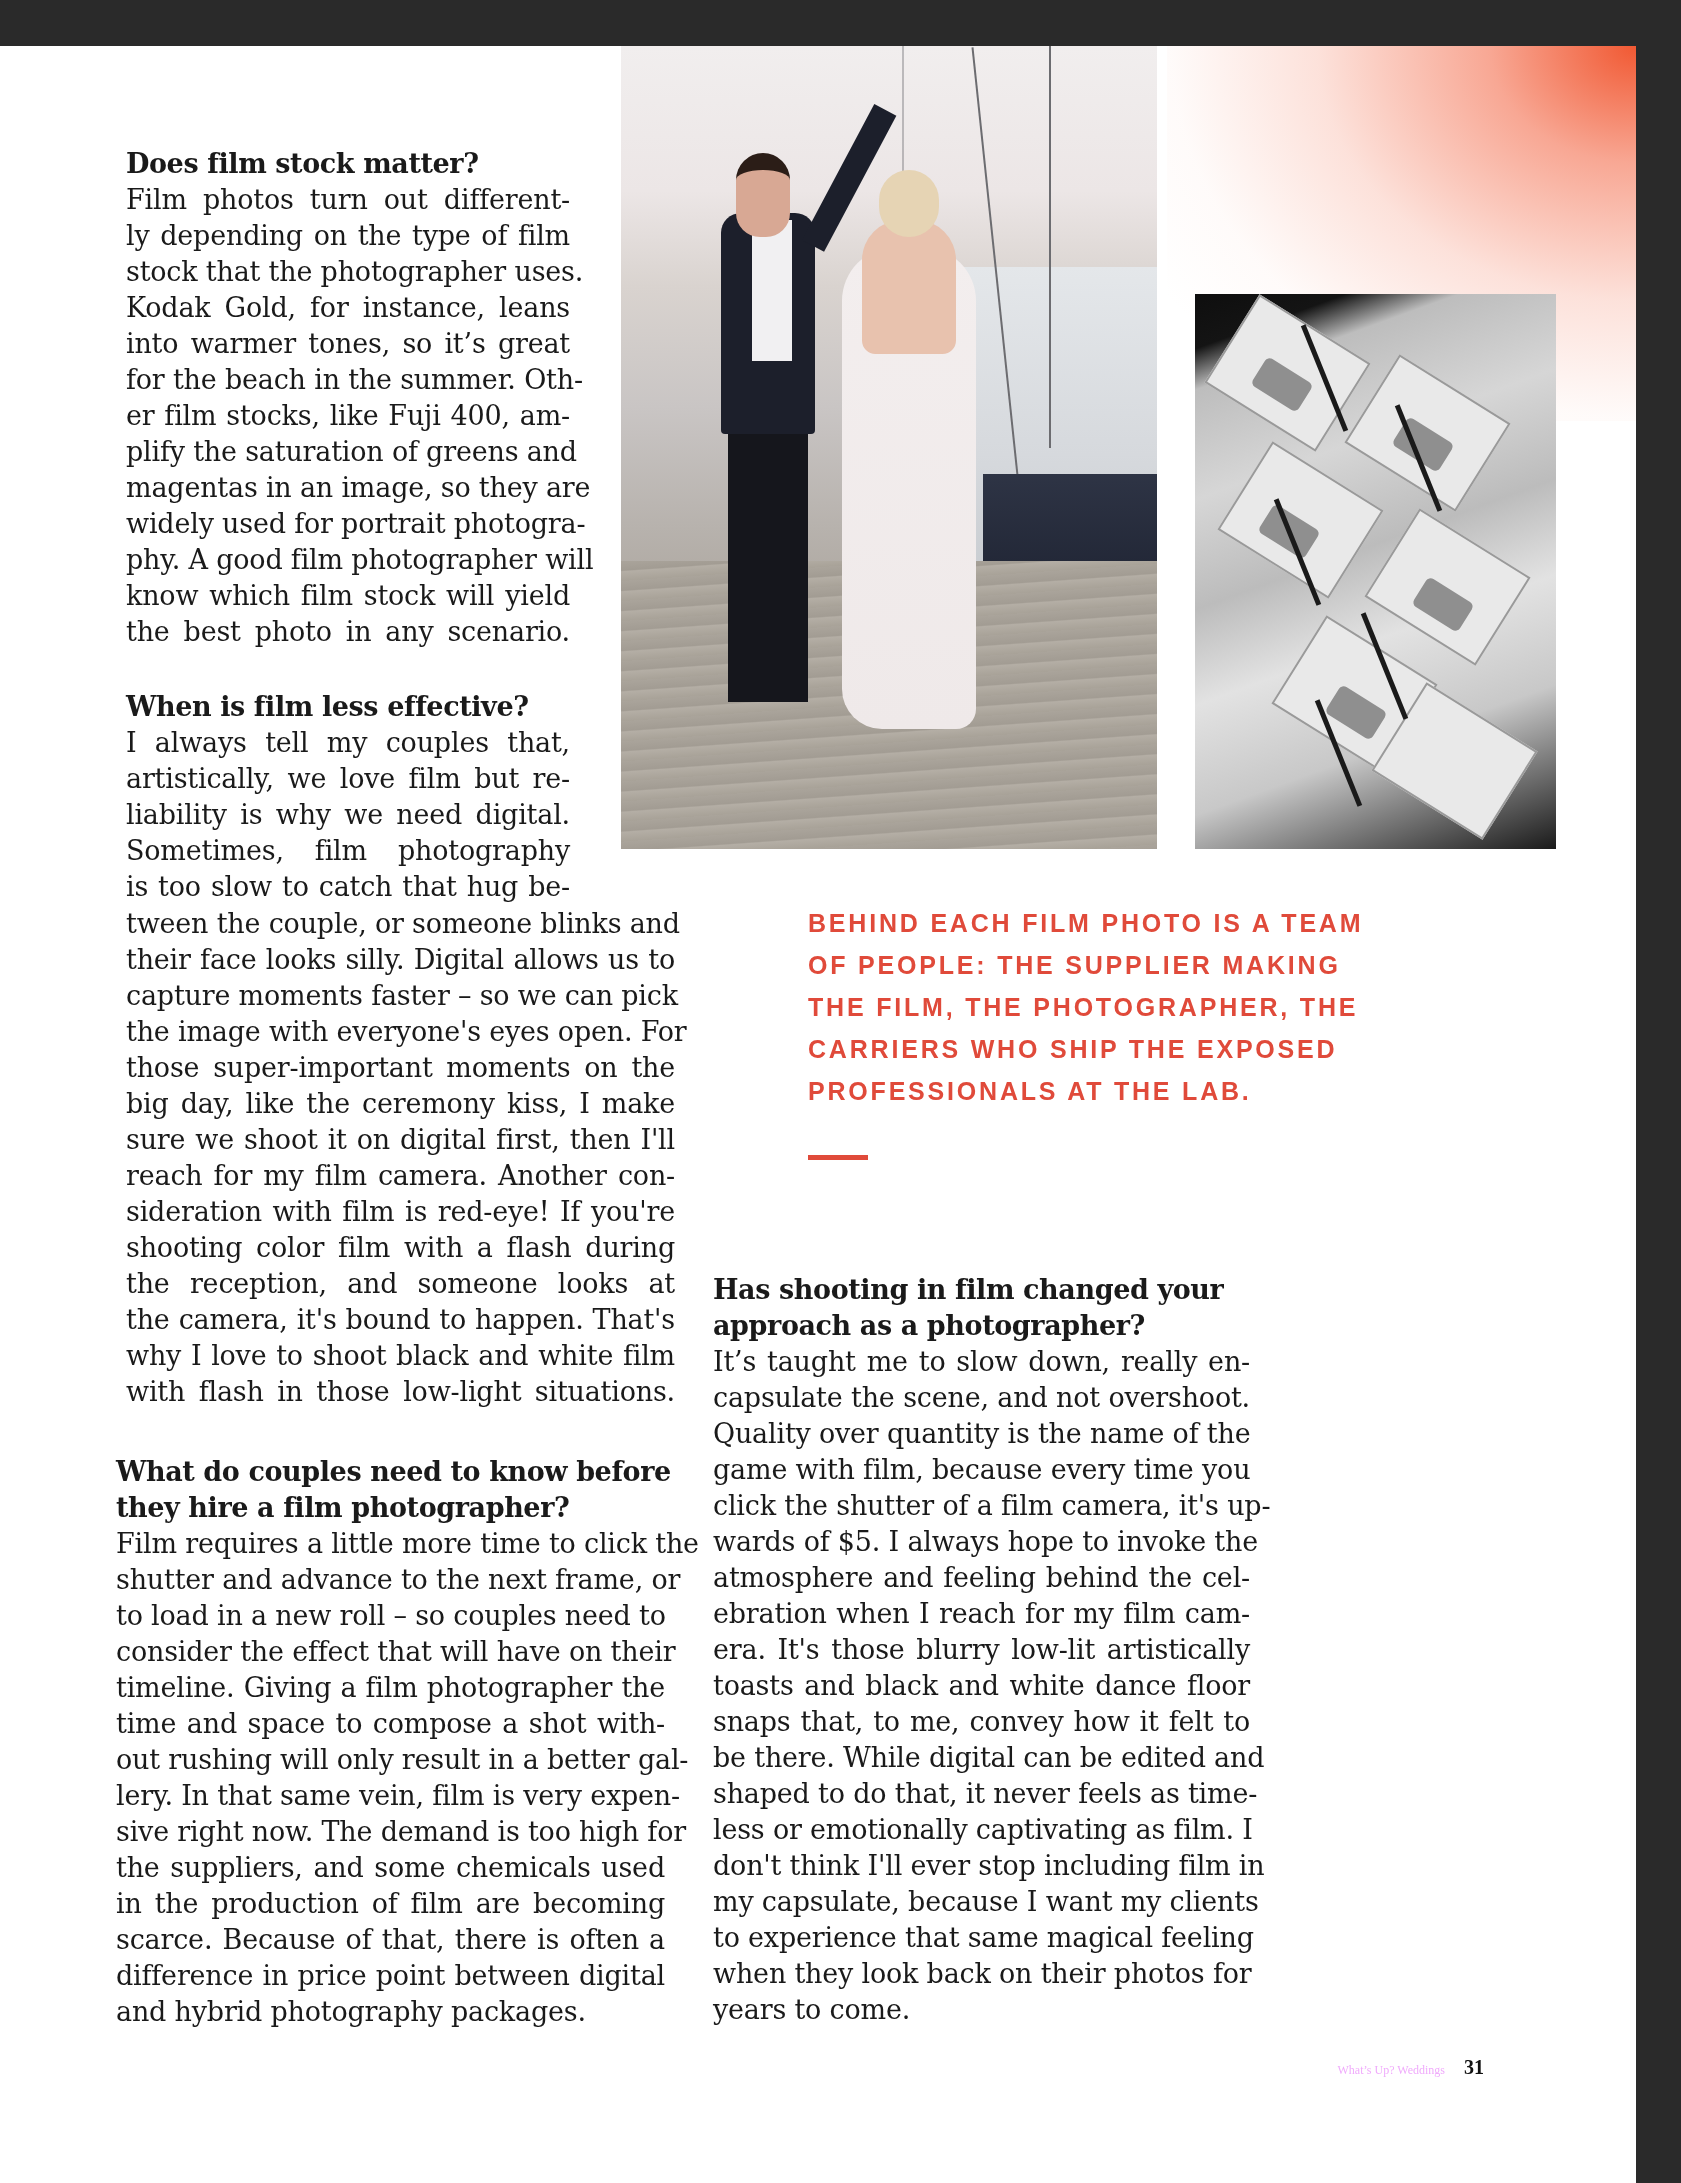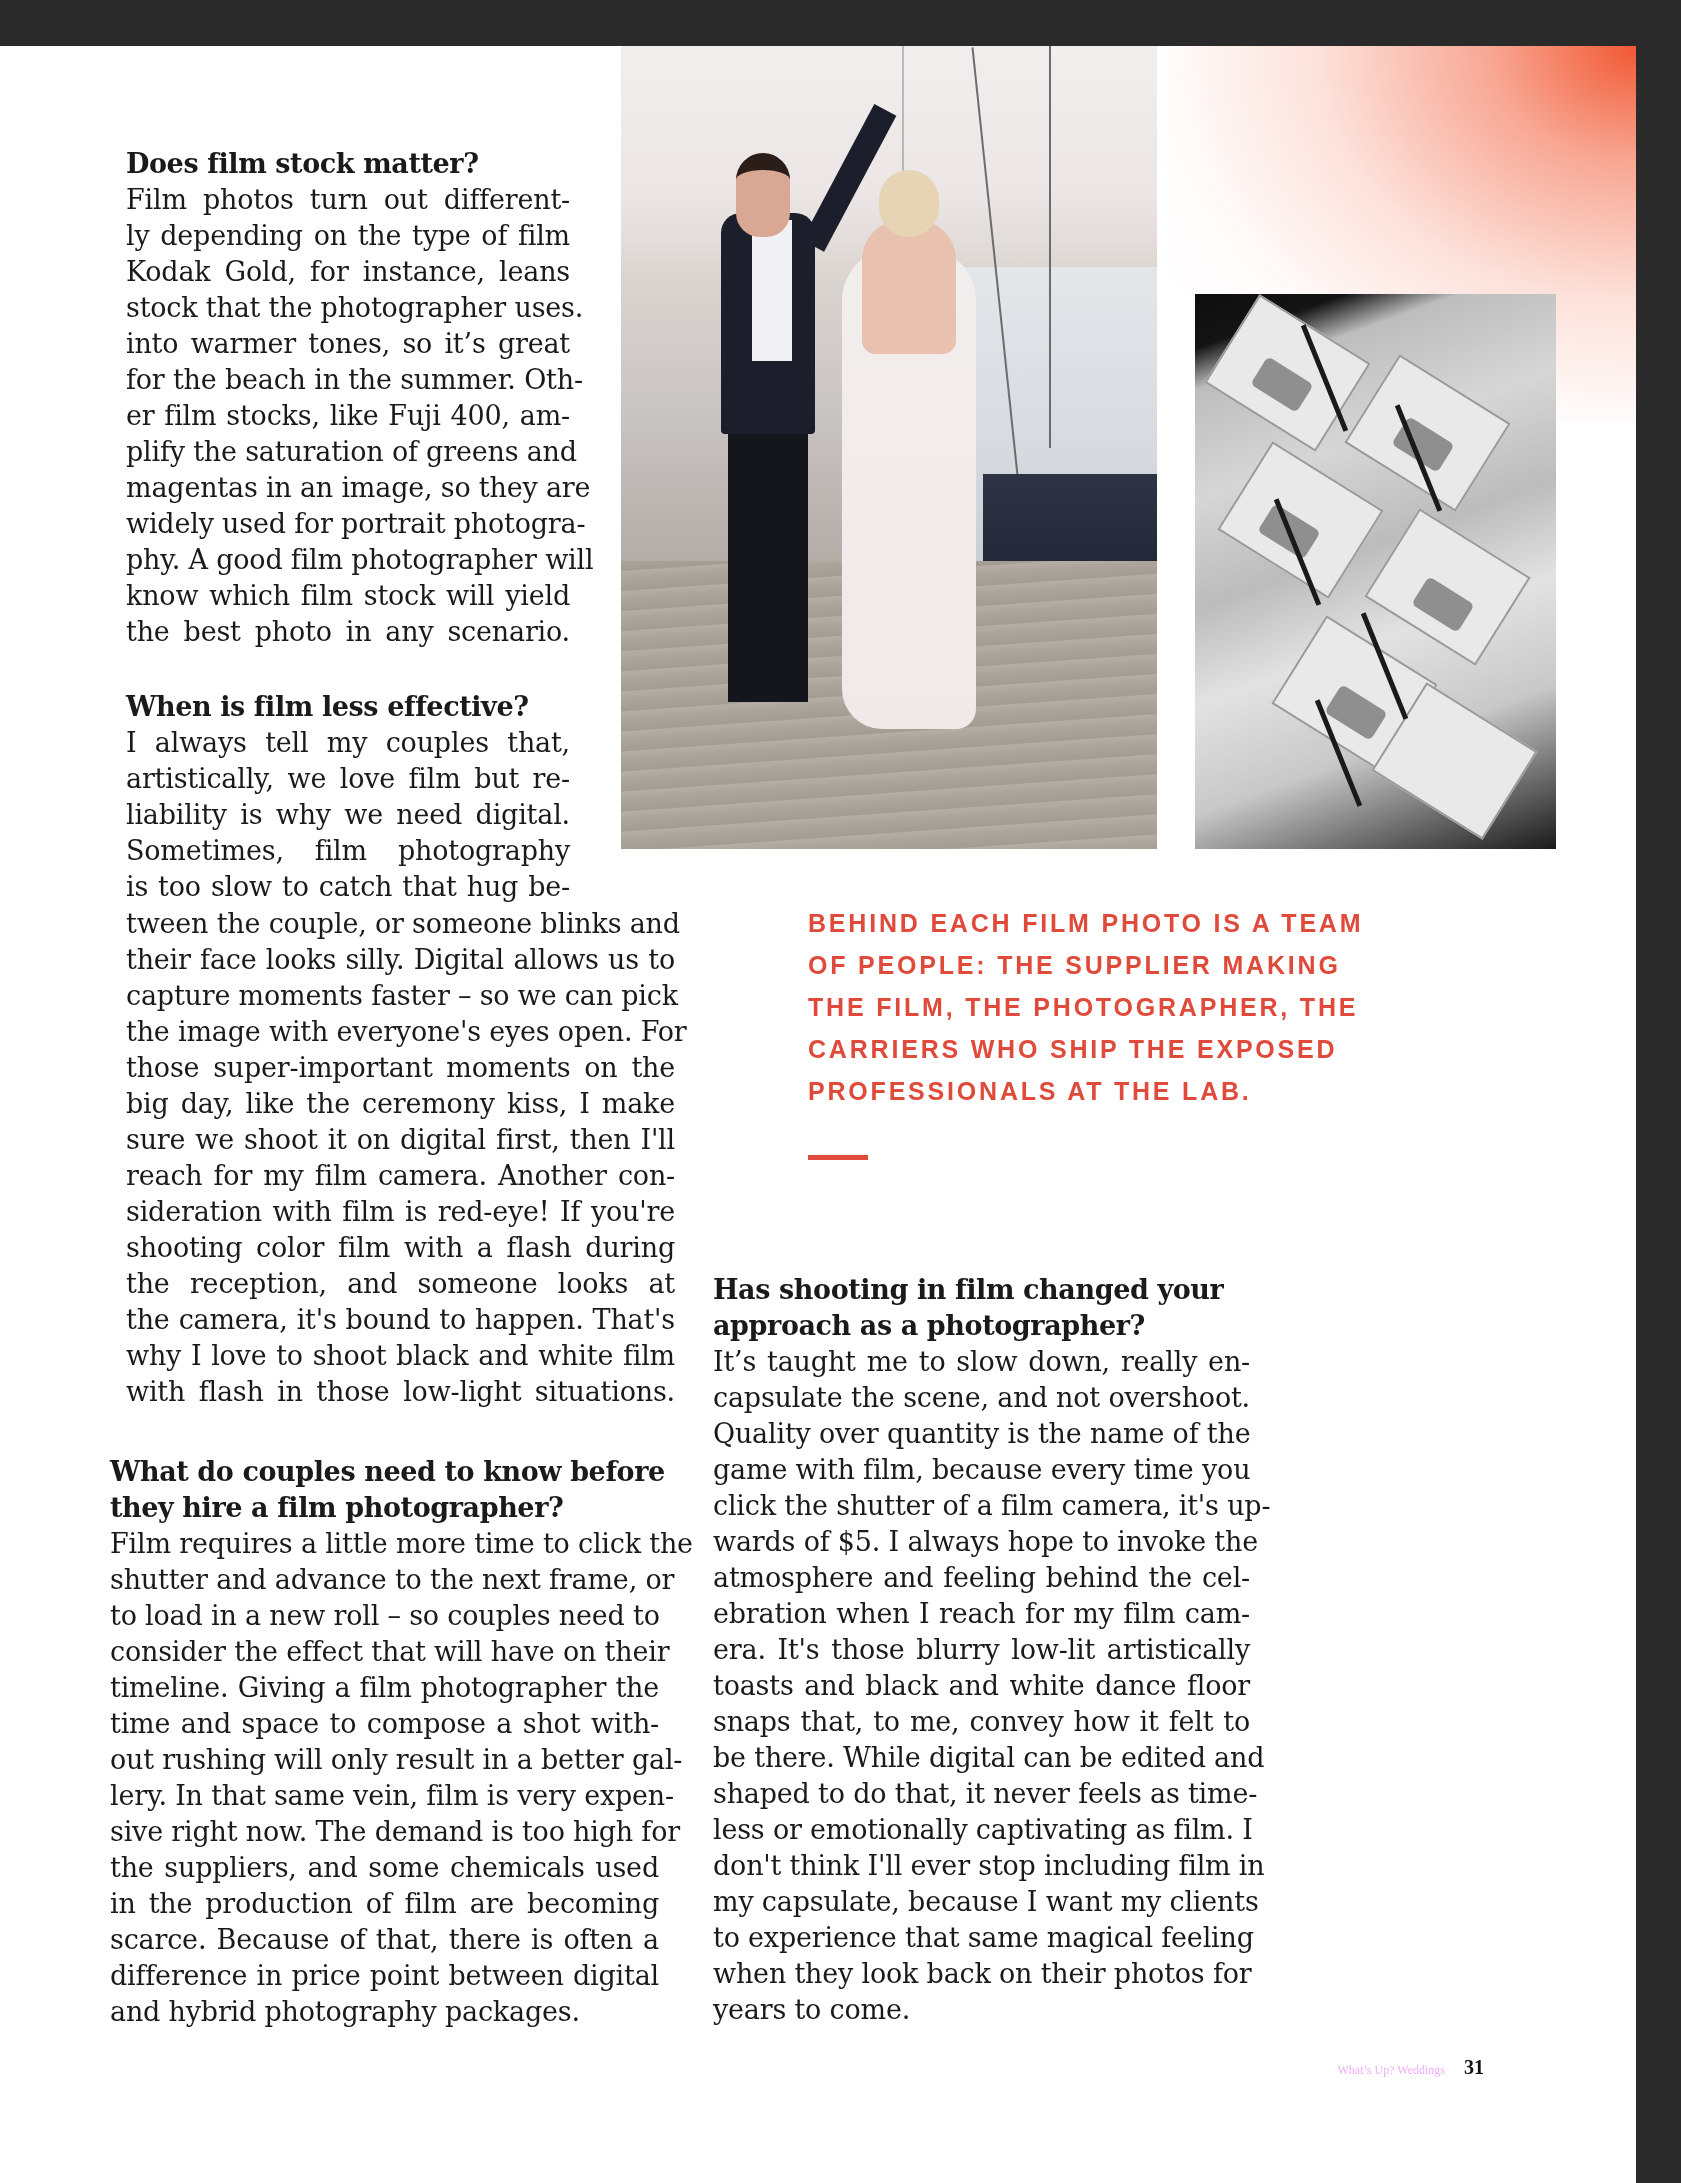--- a/index.html
+++ b/index.html
@@ -140,22 +140,22 @@
     <div class="fork" style="left:100px;top:201px;"></div>
     <div class="fork" style="left:187px;top:315px;"></div>
     <div class="fork" style="left:141px;top:402px;"></div>
   </div>
 </div>
 
 <div class="col" style="left:126px;top:146px;width:444px;">
   <span class="line head">Does film stock matter?</span>
   <span class="line">Film photos turn out different-</span>
   <span class="line">ly depending on the type of film</span>
+  <span class="line">stock that the photographer uses.</span>
   <span class="line">Kodak Gold, for instance, leans</span>
-  <span class="line">stock that the photographer uses.</span>
   <span class="line">into warmer tones, so it’s great</span>
   <span class="line">for the beach in the summer. Oth-</span>
   <span class="line">er film stocks, like Fuji 400, am-</span>
   <span class="line">plify the saturation of greens and</span>
   <span class="line">magentas in an image, so they are</span>
   <span class="line">widely used for portrait photogra-</span>
   <span class="line">phy. A good film photographer will</span>
   <span class="line">know which film stock will yield</span>
   <span class="line">the best photo in any scenario.</span>
 </div>
@@ -179,21 +179,21 @@
   <span class="line">sure we shoot it on digital first, then I'll</span>
   <span class="line">reach for my film camera. Another con-</span>
   <span class="line">sideration with film is red-eye! If you're</span>
   <span class="line">shooting color film with a flash during</span>
   <span class="line">the reception, and someone looks at</span>
   <span class="line">the camera, it's bound to happen. That's</span>
   <span class="line">why I love to shoot black and white film</span>
   <span class="line">with flash in those low-light situations.</span>
 </div>
 
-<div class="col" style="left:110px;top:1454px;width:549px;">
+<div class="col" style="left:116px;top:1454px;width:549px;">
   <span class="line head">What do couples need to know before</span>
   <span class="line head">they hire a film photographer?</span>
   <span class="line">Film requires a little more time to click the</span>
   <span class="line">shutter and advance to the next frame, or</span>
   <span class="line">to load in a new roll – so couples need to</span>
   <span class="line">consider the effect that will have on their</span>
   <span class="line">timeline. Giving a film photographer the</span>
   <span class="line">time and space to compose a shot with-</span>
   <span class="line">out rushing will only result in a better gal-</span>
   <span class="line">lery. In that same vein, film is very expen-</span>

